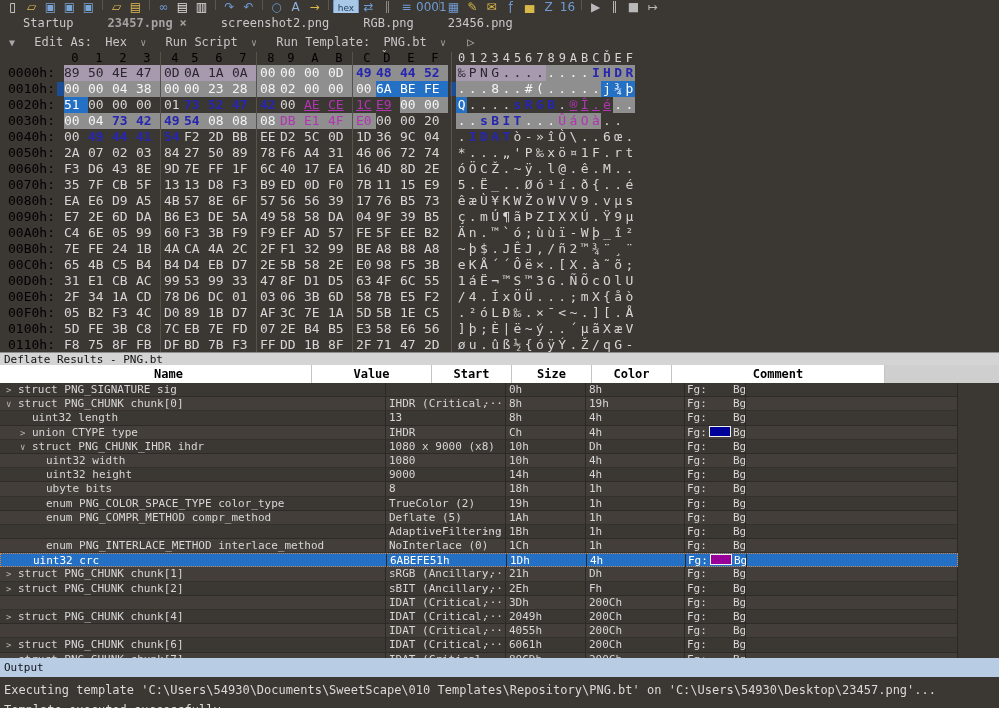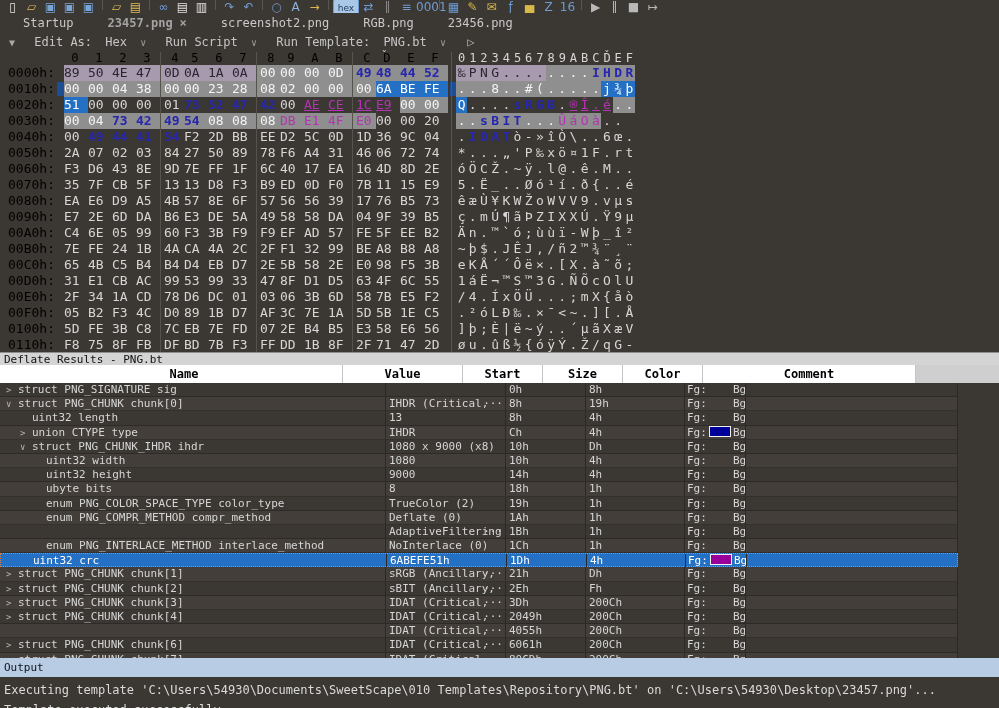--- a/index.html
+++ b/index.html
@@ -134,21 +134,21 @@
       <div class="hexrow"><span class="addr">00D0h:</span><span class="byte">31</span><span class="byte">E1</span><span class="byte">CB</span><span class="byte">AC</span><span class="byte grp">99</span><span class="byte">53</span><span class="byte">99</span><span class="byte">33</span><span class="byte grp">47</span><span class="byte">8F</span><span class="byte">D1</span><span class="byte">D5</span><span class="byte grp">63</span><span class="byte">4F</span><span class="byte">6C</span><span class="byte">55</span><span class="asciiwrap"><span class="ach">1</span><span class="ach">á</span><span class="ach">Ë</span><span class="ach">¬</span><span class="ach">™</span><span class="ach">S</span><span class="ach">™</span><span class="ach">3</span><span class="ach">G</span><span class="ach">.</span><span class="ach">Ñ</span><span class="ach">Õ</span><span class="ach">c</span><span class="ach">O</span><span class="ach">l</span><span class="ach">U</span></span></div>
       <div class="hexrow"><span class="addr">00E0h:</span><span class="byte">2F</span><span class="byte">34</span><span class="byte">1A</span><span class="byte">CD</span><span class="byte grp">78</span><span class="byte">D6</span><span class="byte">DC</span><span class="byte">01</span><span class="byte grp">03</span><span class="byte">06</span><span class="byte">3B</span><span class="byte">6D</span><span class="byte grp">58</span><span class="byte">7B</span><span class="byte">E5</span><span class="byte">F2</span><span class="asciiwrap"><span class="ach">/</span><span class="ach">4</span><span class="ach">.</span><span class="ach">Í</span><span class="ach">x</span><span class="ach">Ö</span><span class="ach">Ü</span><span class="ach">.</span><span class="ach">.</span><span class="ach">.</span><span class="ach">;</span><span class="ach">m</span><span class="ach">X</span><span class="ach">{</span><span class="ach">å</span><span class="ach">ò</span></span></div>
       <div class="hexrow"><span class="addr">00F0h:</span><span class="byte">05</span><span class="byte">B2</span><span class="byte">F3</span><span class="byte">4C</span><span class="byte grp">D0</span><span class="byte">89</span><span class="byte">1B</span><span class="byte">D7</span><span class="byte grp">AF</span><span class="byte">3C</span><span class="byte">7E</span><span class="byte">1A</span><span class="byte grp">5D</span><span class="byte">5B</span><span class="byte">1E</span><span class="byte">C5</span><span class="asciiwrap"><span class="ach">.</span><span class="ach">²</span><span class="ach">ó</span><span class="ach">L</span><span class="ach">Ð</span><span class="ach">‰</span><span class="ach">.</span><span class="ach">×</span><span class="ach">¯</span><span class="ach">&lt;</span><span class="ach">~</span><span class="ach">.</span><span class="ach">]</span><span class="ach">[</span><span class="ach">.</span><span class="ach">Å</span></span></div>
       <div class="hexrow"><span class="addr">0100h:</span><span class="byte">5D</span><span class="byte">FE</span><span class="byte">3B</span><span class="byte">C8</span><span class="byte grp">7C</span><span class="byte">EB</span><span class="byte">7E</span><span class="byte">FD</span><span class="byte grp">07</span><span class="byte">2E</span><span class="byte">B4</span><span class="byte">B5</span><span class="byte grp">E3</span><span class="byte">58</span><span class="byte">E6</span><span class="byte">56</span><span class="asciiwrap"><span class="ach">]</span><span class="ach">þ</span><span class="ach">;</span><span class="ach">È</span><span class="ach">|</span><span class="ach">ë</span><span class="ach">~</span><span class="ach">ý</span><span class="ach">.</span><span class="ach">.</span><span class="ach">´</span><span class="ach">µ</span><span class="ach">ã</span><span class="ach">X</span><span class="ach">æ</span><span class="ach">V</span></span></div>
       <div class="hexrow"><span class="addr">0110h:</span><span class="byte">F8</span><span class="byte">75</span><span class="byte">8F</span><span class="byte">FB</span><span class="byte grp">DF</span><span class="byte">BD</span><span class="byte">7B</span><span class="byte">F3</span><span class="byte grp">FF</span><span class="byte">DD</span><span class="byte">1B</span><span class="byte">8F</span><span class="byte grp">2F</span><span class="byte">71</span><span class="byte">47</span><span class="byte">2D</span><span class="asciiwrap"><span class="ach">ø</span><span class="ach">u</span><span class="ach">.</span><span class="ach">û</span><span class="ach">ß</span><span class="ach">½</span><span class="ach">{</span><span class="ach">ó</span><span class="ach">ÿ</span><span class="ach">Ý</span><span class="ach">.</span><span class="ach">Ž</span><span class="ach">/</span><span class="ach">q</span><span class="ach">G</span><span class="ach">-</span></span></div>
     </div>
   <div id="vline" class="abs"></div>
 </div>
 
 <div id="tplTitle" class="abs">Deflate Results - PNG.bt</div>
-<div id="tplHeader" class="abs"><span class="hcell" style="width: 343px; padding-left: 26px;">Name</span><span class="hcell" style="width: 120px;">Value</span><span class="hcell" style="width: 80px;">Start</span><span class="hcell" style="width: 80px;">Size</span><span class="hcell" style="width: 80px;">Color</span><span class="hcell" style="width: 213px;">Comment</span></div>
+<div id="tplHeader" class="abs"><span class="hcell" style="width: 312px; padding-left: 26px;">Name</span><span class="hcell" style="width: 120px;">Value</span><span class="hcell" style="width: 80px;">Start</span><span class="hcell" style="width: 80px;">Size</span><span class="hcell" style="width: 80px;">Color</span><span class="hcell" style="width: 213px;">Comment</span></div>
 <div id="tplRows" class="abs">
     <div class="trow">
       <span class="tc cName"><span class="arrow" style="margin-left: 6px;">&gt;</span><span>struct PNG_SIGNATURE sig</span></span>
       <span class="tc cVal"><span></span></span>
       <span class="tc cStart">0h</span>
       <span class="tc cSize">8h</span>
       <span class="tc cColor"><span class="clbl">Fg:</span><span class="sw none"></span><span class="clbl">Bg:</span><span class="sw bgs" style="background: rgb(251, 238, 251);"></span></span>
       <span class="tc cCom"></span>
     </div>
     <div class="trow alt">
@@ -210,21 +210,21 @@
     <div class="trow">
       <span class="tc cName"><span class="arrow" style="margin-left: 34px;">&nbsp;</span><span>enum PNG_COLOR_SPACE_TYPE color_type</span></span>
       <span class="tc cVal"><span>TrueColor (2)</span></span>
       <span class="tc cStart">19h</span>
       <span class="tc cSize">1h</span>
       <span class="tc cColor"><span class="clbl">Fg:</span><span class="sw none"></span><span class="clbl">Bg:</span><span class="sw bgs" style="background: rgb(230, 230, 230);"></span></span>
       <span class="tc cCom"></span>
     </div>
     <div class="trow alt">
       <span class="tc cName"><span class="arrow" style="margin-left: 34px;">&nbsp;</span><span>enum PNG_COMPR_METHOD compr_method</span></span>
-      <span class="tc cVal"><span>Deflate (0)</span></span>
+      <span class="tc cVal"><span>Deflate (5)</span></span>
       <span class="tc cStart">1Ah</span>
       <span class="tc cSize">1h</span>
       <span class="tc cColor"><span class="clbl">Fg:</span><span class="sw none"></span><span class="clbl">Bg:</span><span class="sw bgs" style="background: rgb(230, 230, 230);"></span></span>
       <span class="tc cCom"></span>
     </div>
     <div class="trow">
       <span class="tc cVal"><span>AdaptiveFiltering</span><span class="t3">···</span></span>
       <span class="tc cStart">1Bh</span>
       <span class="tc cSize">1h</span>
       <span class="tc cColor"><span class="clbl">Fg:</span><span class="sw none"></span><span class="clbl">Bg:</span><span class="sw bgs" style="background: rgb(230, 230, 230);"></span></span>
@@ -256,21 +256,20 @@
     </div>
     <div class="trow">
       <span class="tc cName"><span class="arrow" style="margin-left: 6px;">&gt;</span><span>struct PNG_CHUNK chunk[2]</span></span>
       <span class="tc cVal"><span>sBIT  (Ancillary,</span><span class="t3">···</span></span>
       <span class="tc cStart">2Eh</span>
       <span class="tc cSize">Fh</span>
       <span class="tc cColor"><span class="clbl">Fg:</span><span class="sw none"></span><span class="clbl">Bg:</span><span class="sw bgs" style="background: rgb(230, 230, 230);"></span></span>
       <span class="tc cCom"></span>
     </div>
     <div class="trow alt">
-      <span class="tc cName"><span class="arrow" style="margin-left: 6px;">&gt;</span><span>struct PNG_CHUNK chunk[3]</span></span>
       <span class="tc cVal"><span>IDAT  (Critical, </span><span class="t3">···</span></span>
       <span class="tc cStart">3Dh</span>
       <span class="tc cSize">200Ch</span>
       <span class="tc cColor"><span class="clbl">Fg:</span><span class="sw none"></span><span class="clbl">Bg:</span><span class="sw bgs none"></span></span>
       <span class="tc cCom"></span>
     </div>
     <div class="trow">
       <span class="tc cName"><span class="arrow" style="margin-left: 6px;">&gt;</span><span>struct PNG_CHUNK chunk[4]</span></span>
       <span class="tc cVal"><span>IDAT  (Critical, </span><span class="t3">···</span></span>
       <span class="tc cStart">2049h</span>

